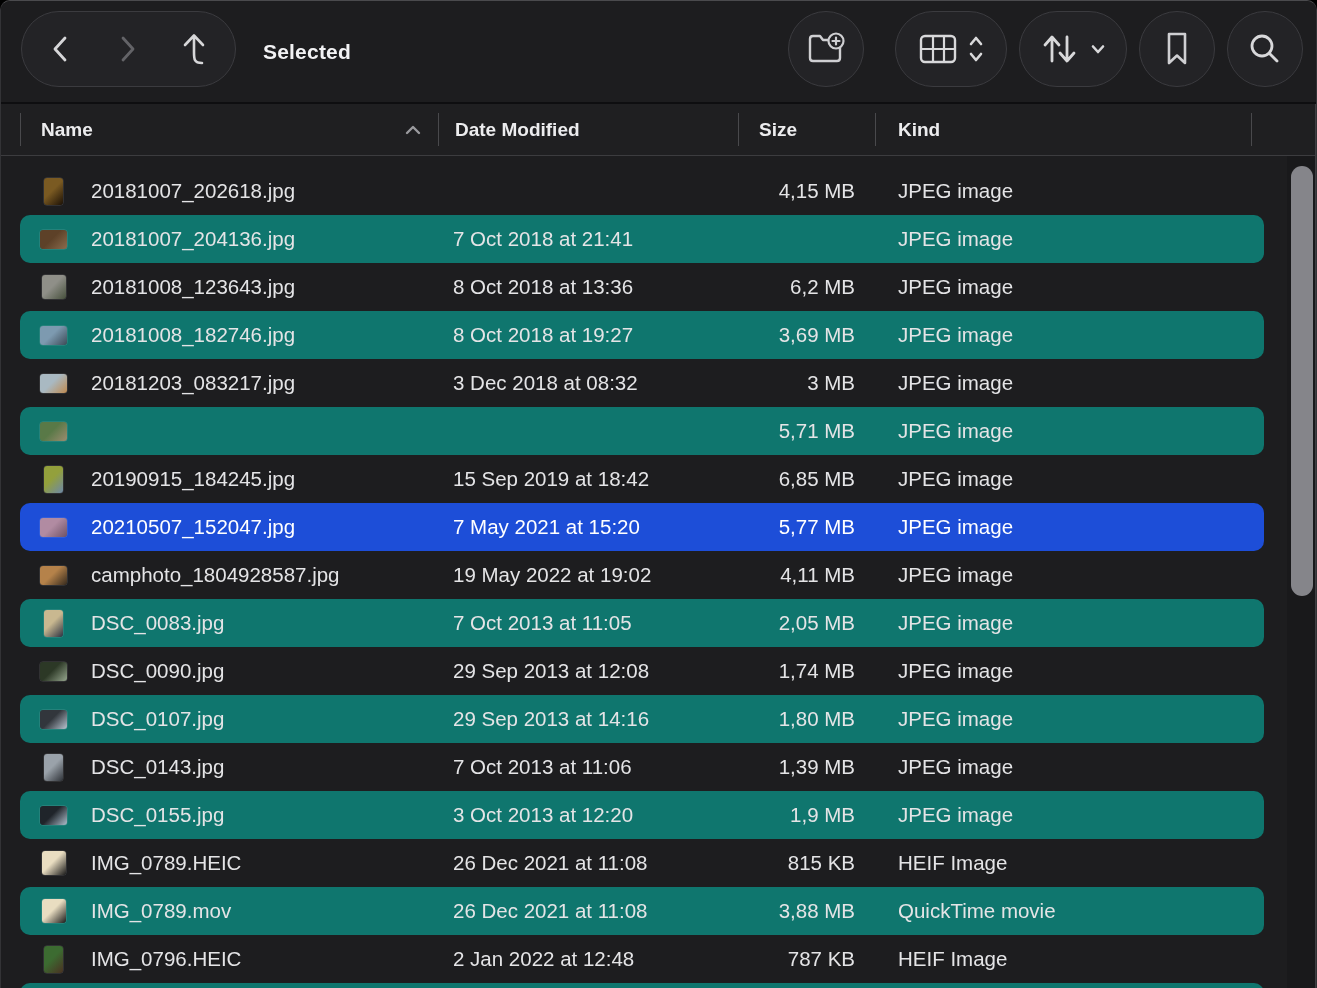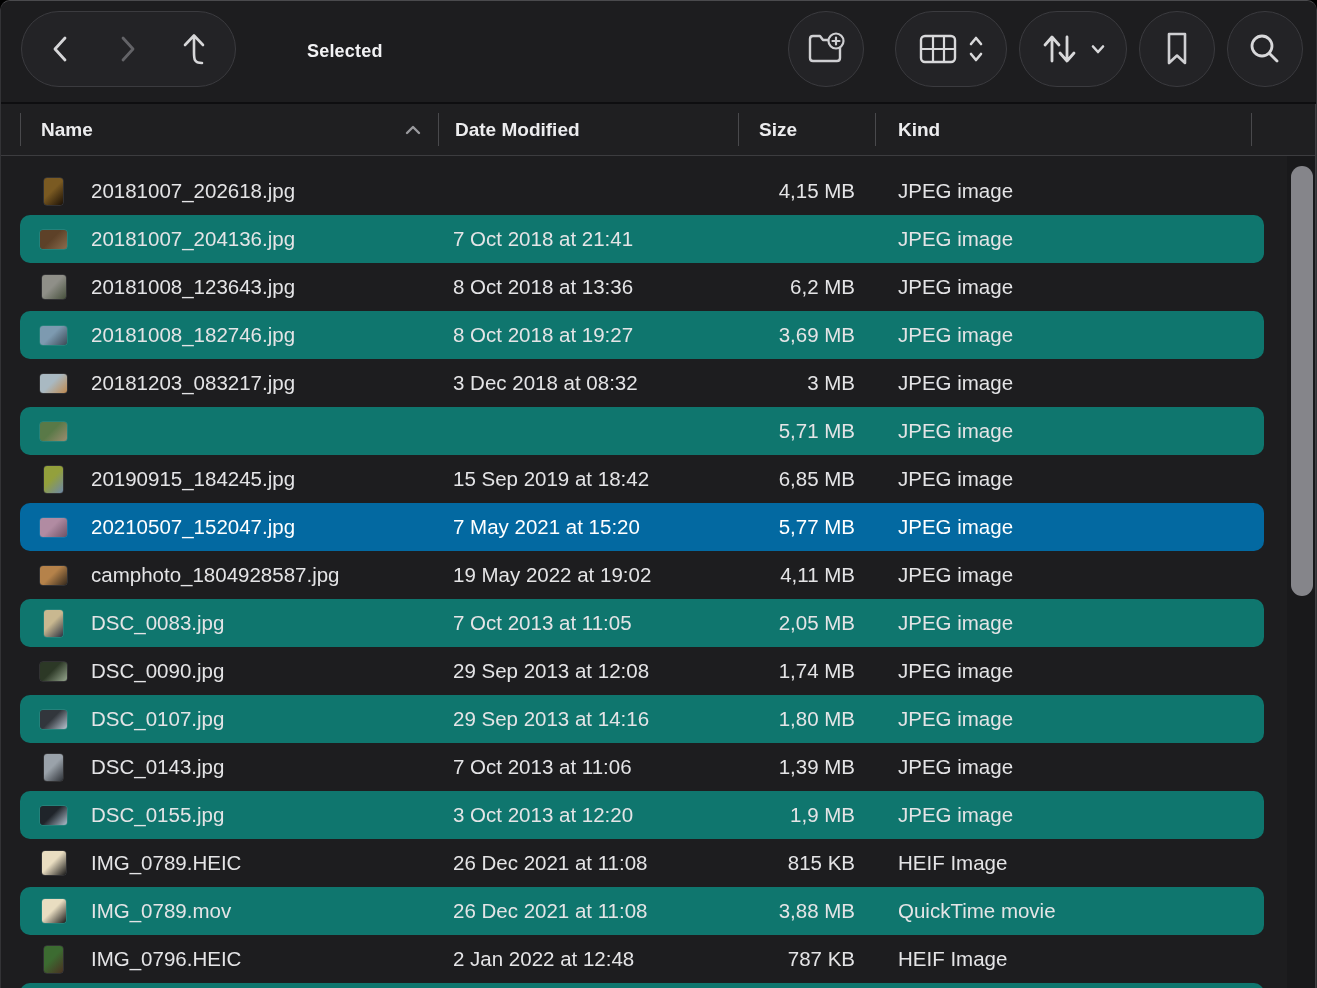--- a/index.html
+++ b/index.html
@@ -18,21 +18,21 @@
   .toolbar{position:absolute;top:0;left:0;right:0;height:101px;background:#1d1d1f;}
   .toolbar-divider{position:absolute;top:101px;left:0;right:0;height:2px;background:#0e0e10;}
   .tbtn{
     position:absolute;top:10px;height:76px;
     background:#232326;border:1px solid #3b3b3f;border-radius:38px;
     display:flex;align-items:center;justify-content:center;gap:10px;
   }
   .tbtn svg{display:block;}
   .nav-group{left:20px;width:215px;justify-content:space-between;padding:0 24px;}
   .win-title{position:absolute;left:262px;top:0;height:101px;display:flex;align-items:center;
-    font-size:18px;font-weight:700;color:#f2f2f4;letter-spacing:.2px;margin-left:44px;}
+    font-size:21px;font-weight:700;color:#f2f2f4;letter-spacing:.2px;}
   .btn-newfolder{left:787px;width:76px;}
   .btn-view{left:894px;width:112px;}
   .btn-sort{left:1018px;width:108px;}
   .btn-bookmark{left:1138px;width:76px;}
   .btn-search{left:1226px;width:76px;}
   
   .colheader{position:absolute;top:103px;left:0;right:0;height:51px;background:#1f1f21;}
   .colheader-right{position:absolute;top:103px;left:1284px;right:0;height:51px;background:#3a3a3c;}
   .colheader-divider{position:absolute;top:154px;left:0;right:0;height:1px;background:#3c3c3f;}
   .collabel{position:absolute;top:0;height:51px;display:flex;align-items:center;
@@ -206,21 +206,21 @@
     </div>
       <div class="row">
       <div class="thumbbox">
         <div class="thumb portrait" style="background: linear-gradient(135deg, rgb(147, 160, 60) 45%, rgb(109, 136, 168));"></div>
       </div>
       <div class="cell cell-name">20190915_184245.jpg</div>
       <div class="cell cell-date">15 Sep 2019 at 18:42</div>
       <div class="cell cell-size">6,85 MB</div>
       <div class="cell cell-kind">JPEG image</div>
     </div>
-      <div class="row selected" style="background: #0369a1; padding-left: 42px;">
+      <div class="row selected" style="background: #1d4ed8; padding-left: 42px;">
       <div class="thumbbox">
         <div class="thumb landscape" style="background: linear-gradient(135deg, rgb(177, 139, 162) 45%, rgb(110, 82, 102));"></div>
       </div>
       <div class="cell cell-name">20210507_152047.jpg</div>
       <div class="cell cell-date">7 May 2021 at 15:20</div>
       <div class="cell cell-size">5,77 MB</div>
       <div class="cell cell-kind">JPEG image</div>
     </div>
       <div class="row">
       <div class="thumbbox">

